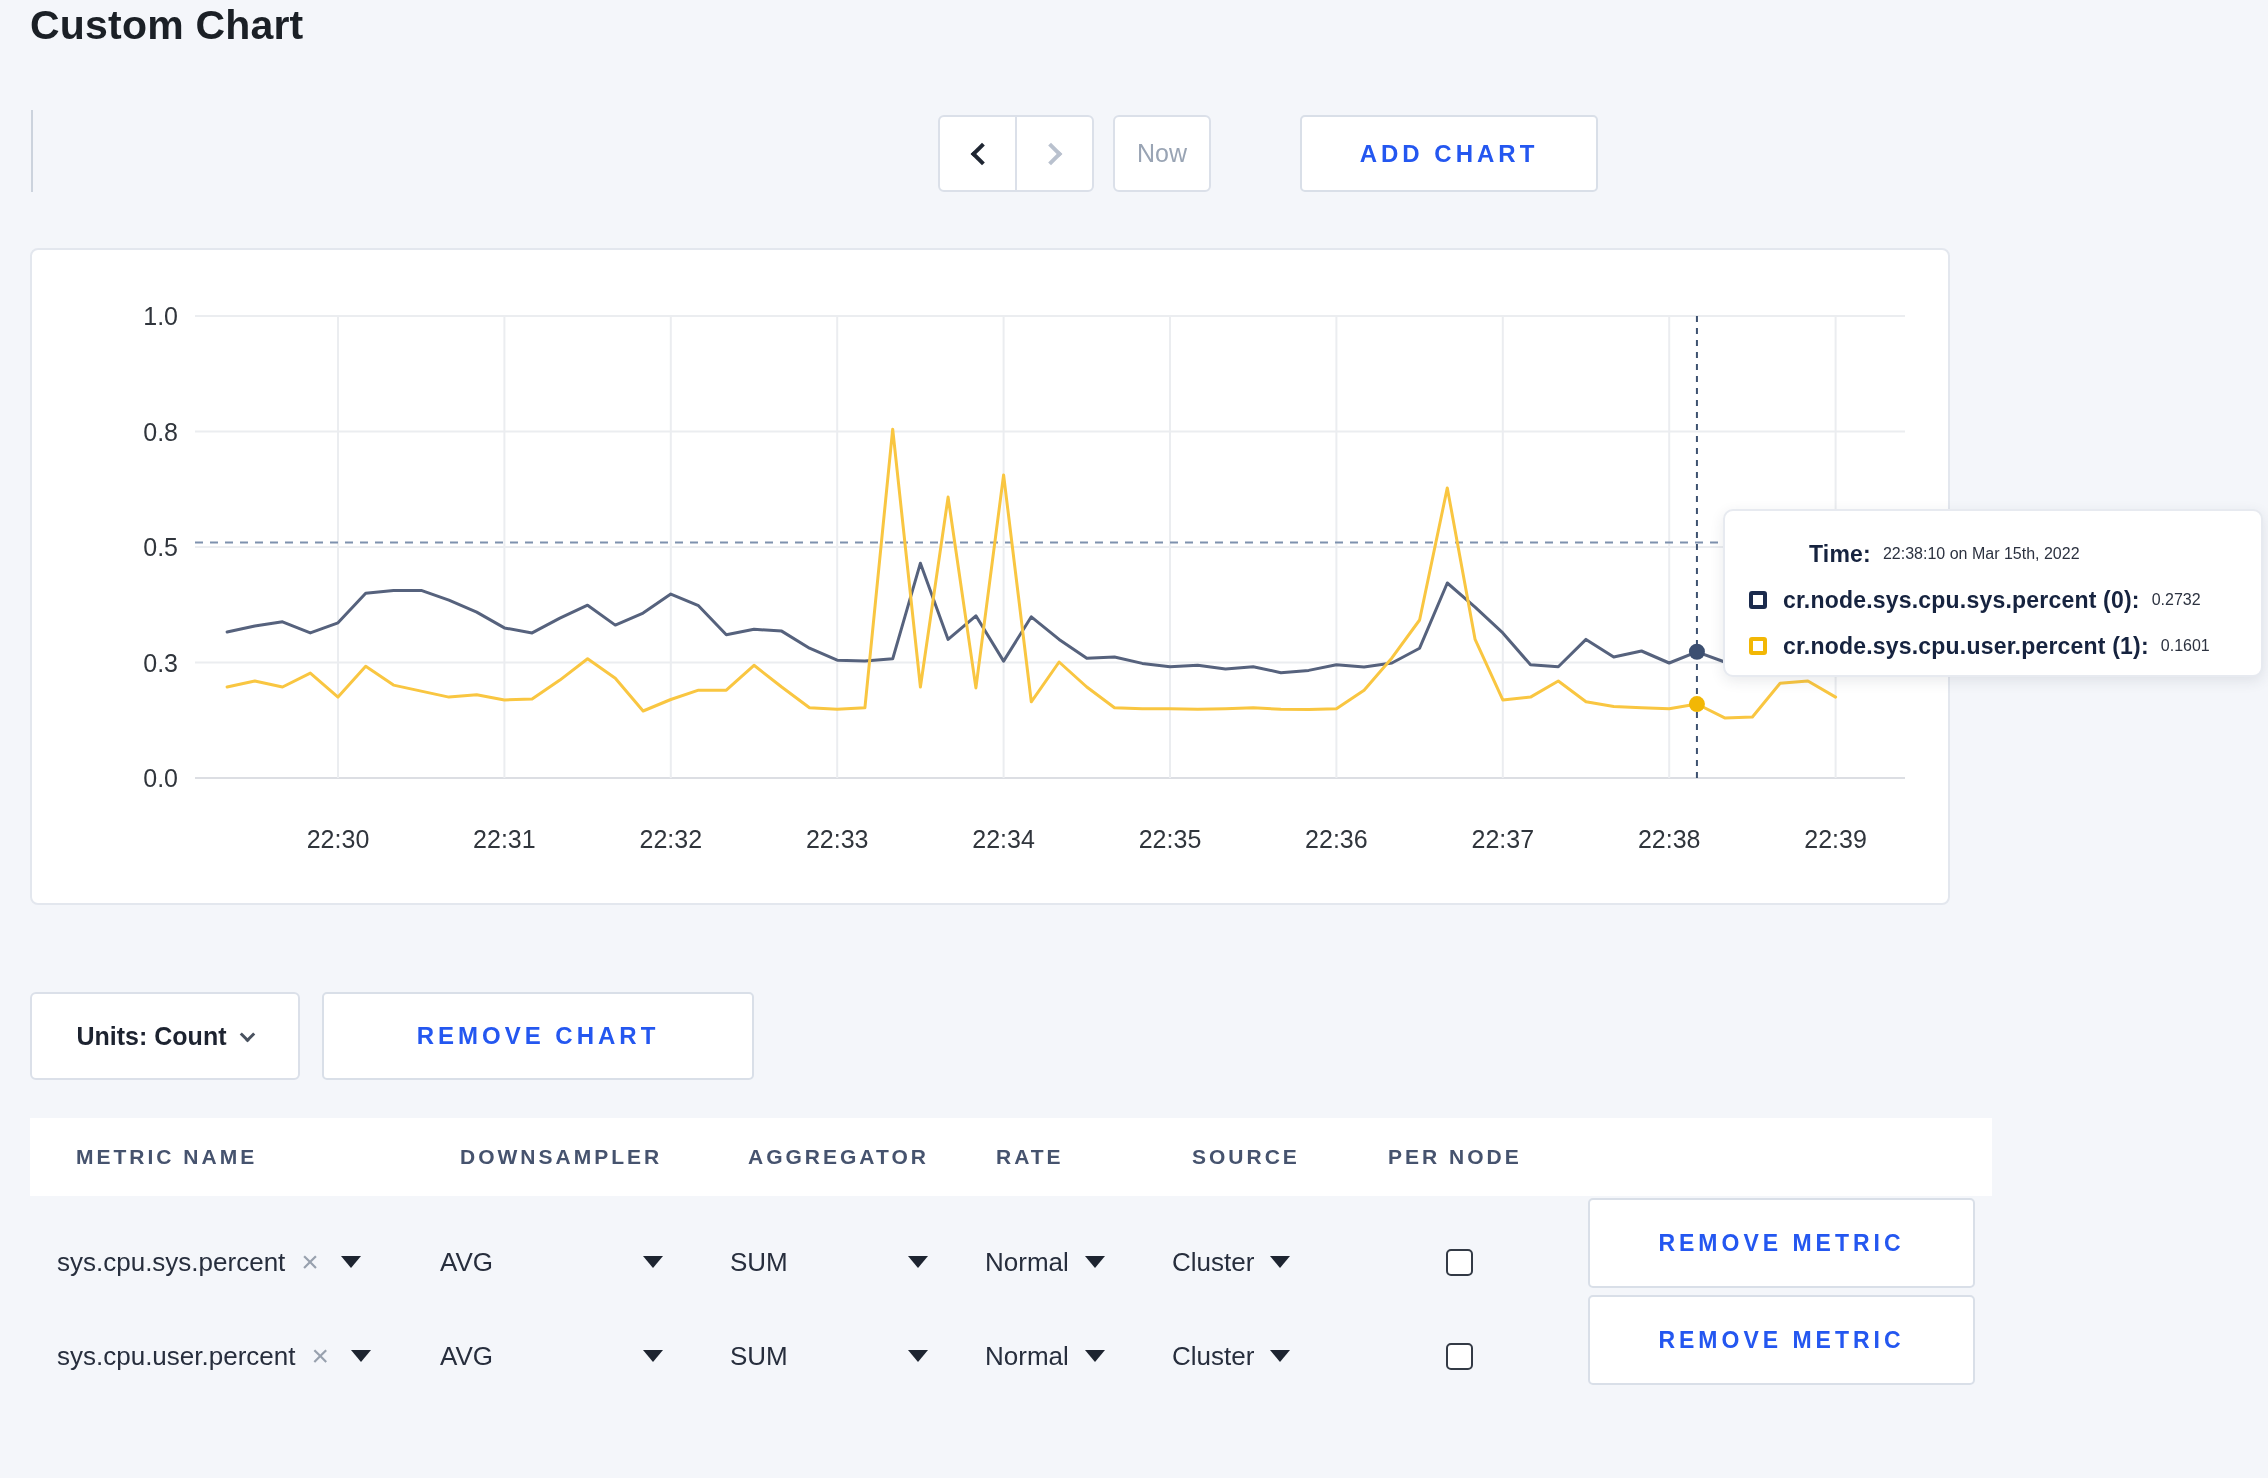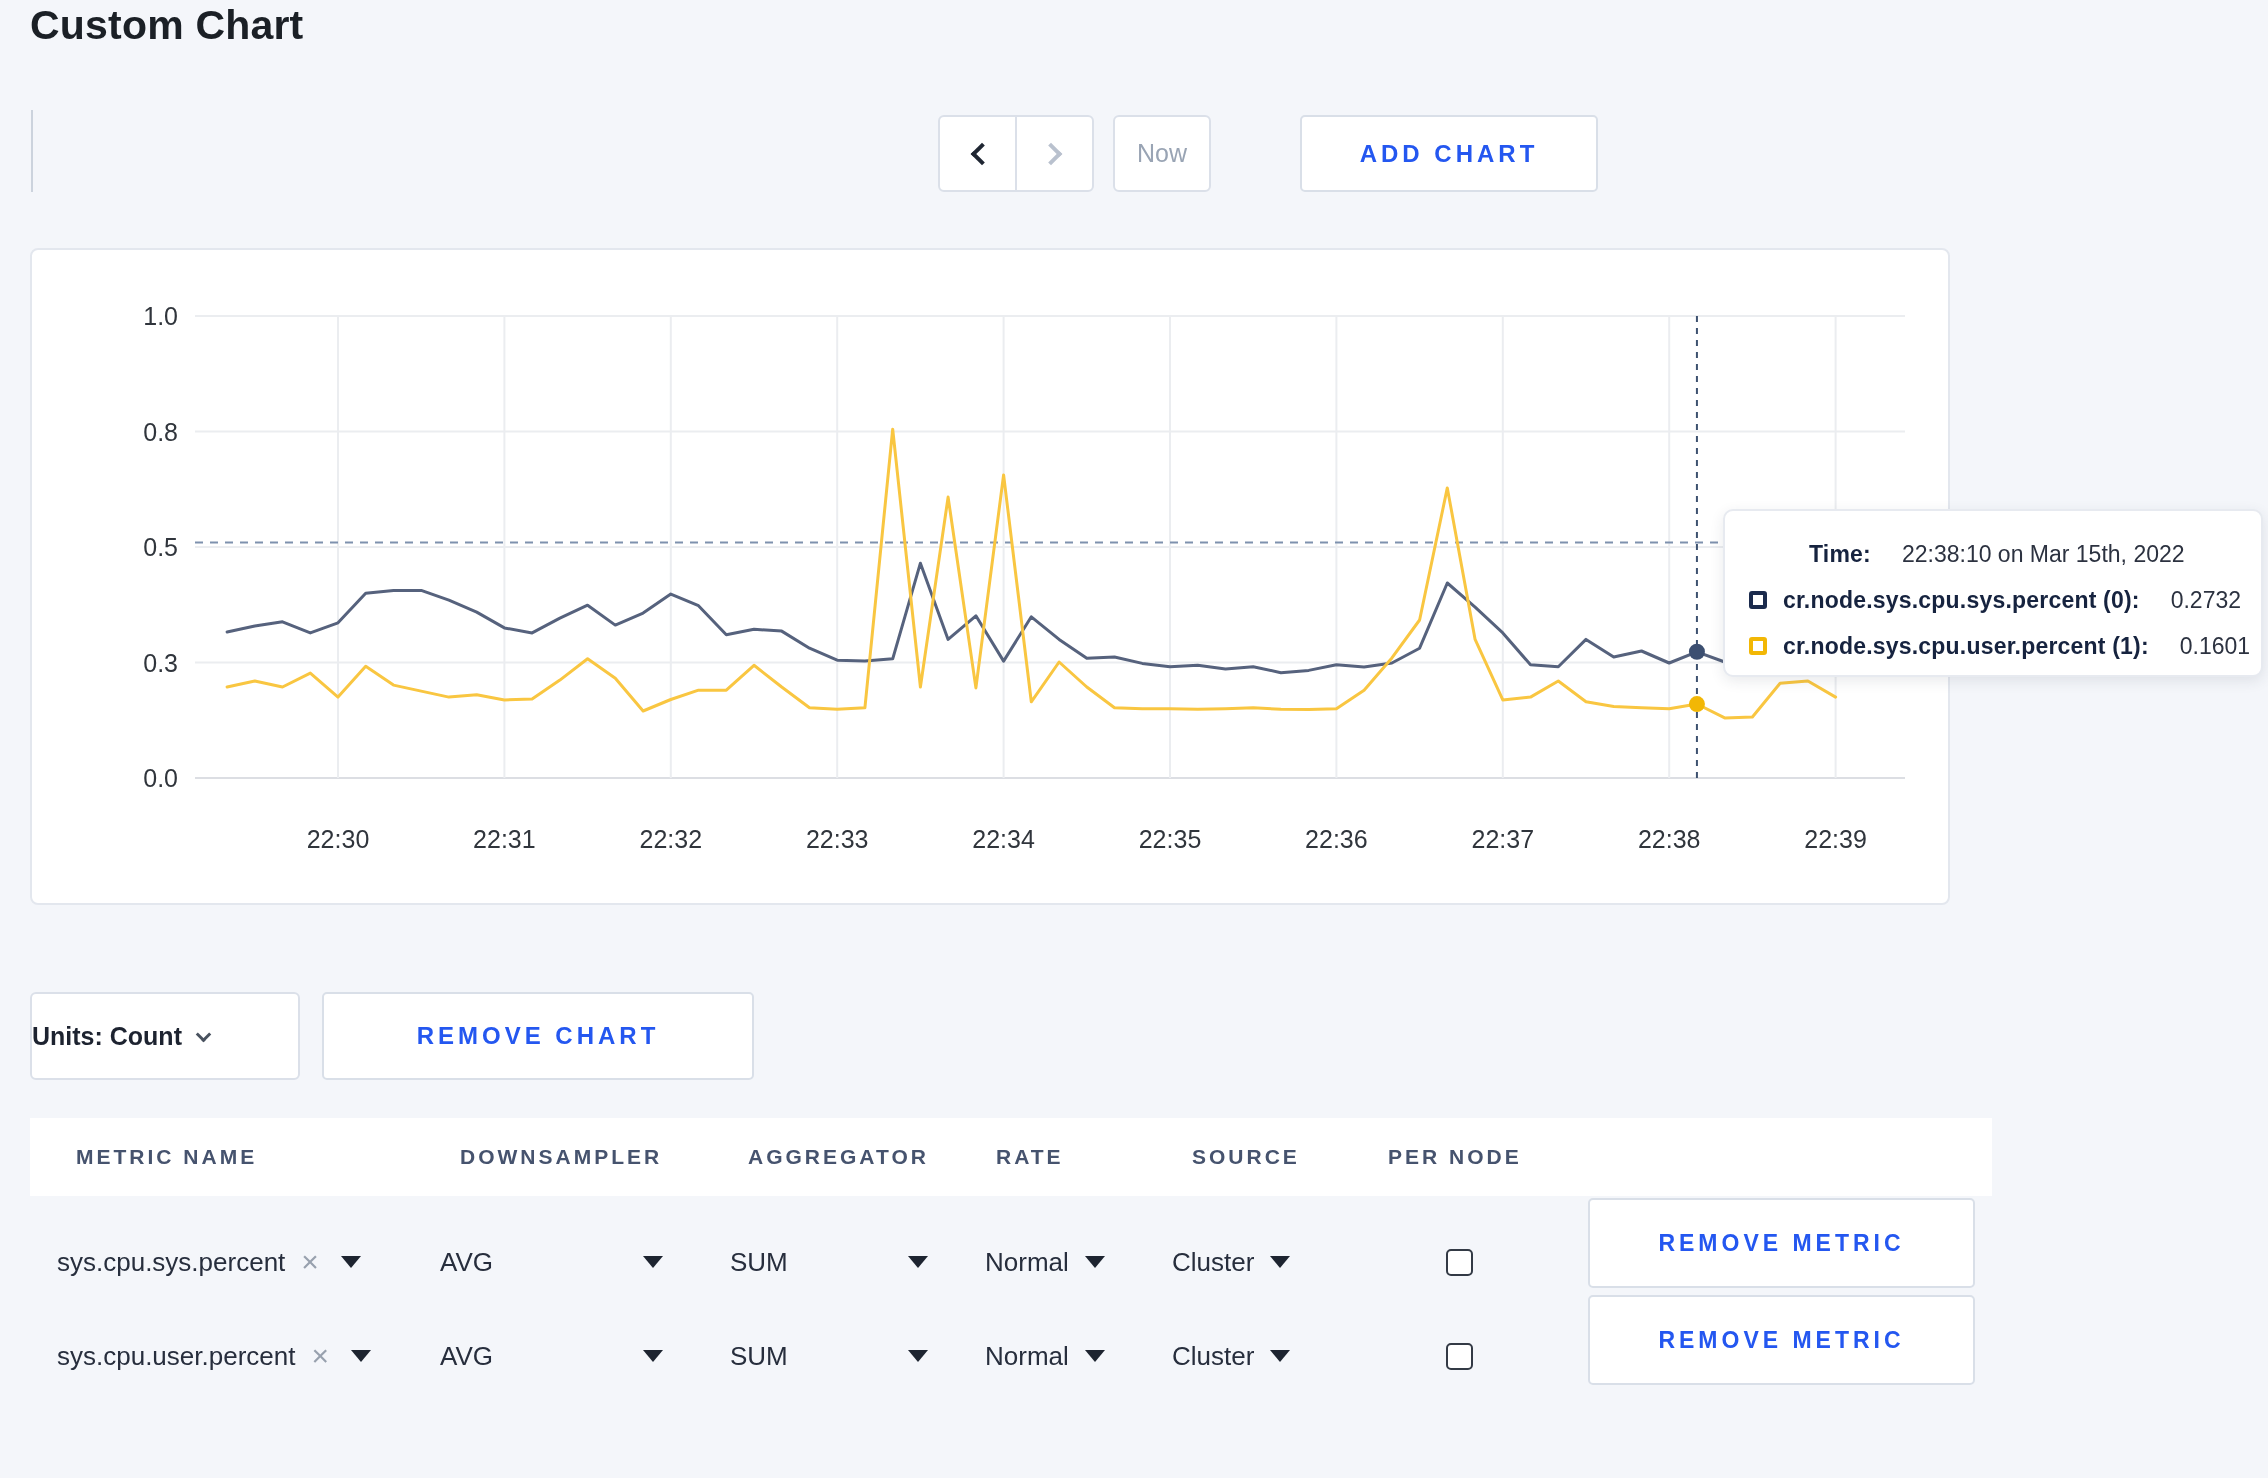--- a/index.html
+++ b/index.html
@@ -36,24 +36,24 @@
   #chart-svg { left:0; top:0; width:2268px; height:1478px; pointer-events:none; }
   .axis-label { font-family:"Liberation Sans",sans-serif; font-size:25px; fill:#30353c; }
 
   
   #tooltip { left:1723px; top:509px; width:540px; height:168px; background:#fff; border:2px solid #e7eaf0; border-radius:10px;
              box-shadow:0 4px 14px rgba(40,50,70,.10); padding:20px 0 0 24px; z-index:5; }
   .tt-row { display:flex; align-items:center; height:46px; }
   .tt-row.time { padding-left:60px; }
   .tt-swatch { width:18px; height:18px; border-radius:3px; background:#fff; margin-right:16px; }
   .tt-label { font-size:23px; font-weight:bold; color:#16233f; letter-spacing:.2px;text-align:right; }
-  .tt-value { font-size:23px; color:#2c3240; margin-left:31px; }
-
-  
-  #units-box { left:30px; top:992px; width:270px; height:88px; justify-content:flex-start; cursor:pointer; }
+  .tt-value { font-size:16px; color:#2c3240; margin-left:12px; }
+
+  
+  #units-box { left:30px; top:992px; width:270px; height:88px; justify-content:center; cursor:pointer; }
   #units-label { font-size:25px; font-weight:600; color:#1d2330; margin-right:16px; }
   #units-box .chev { margin:-4px 0 0 0; width:11px; height:11px; }
   #remove-chart-btn { left:322px; top:992px; width:432px; height:88px; font-size:24px; }
 
   
   #table-header-band { left:30px; top:1118px; width:1962px; height:78px; background:#fff; display:flex; align-items:center; }
   .th { font-size:21px; font-weight:bold; letter-spacing:3px; color:#46536e; position:absolute;margin-left:8px; }
 
   .metric-row { left:30px; width:1962px; height:68px; display:flex; align-items:center; }
   .cell { position:absolute; display:flex; align-items:center; }

